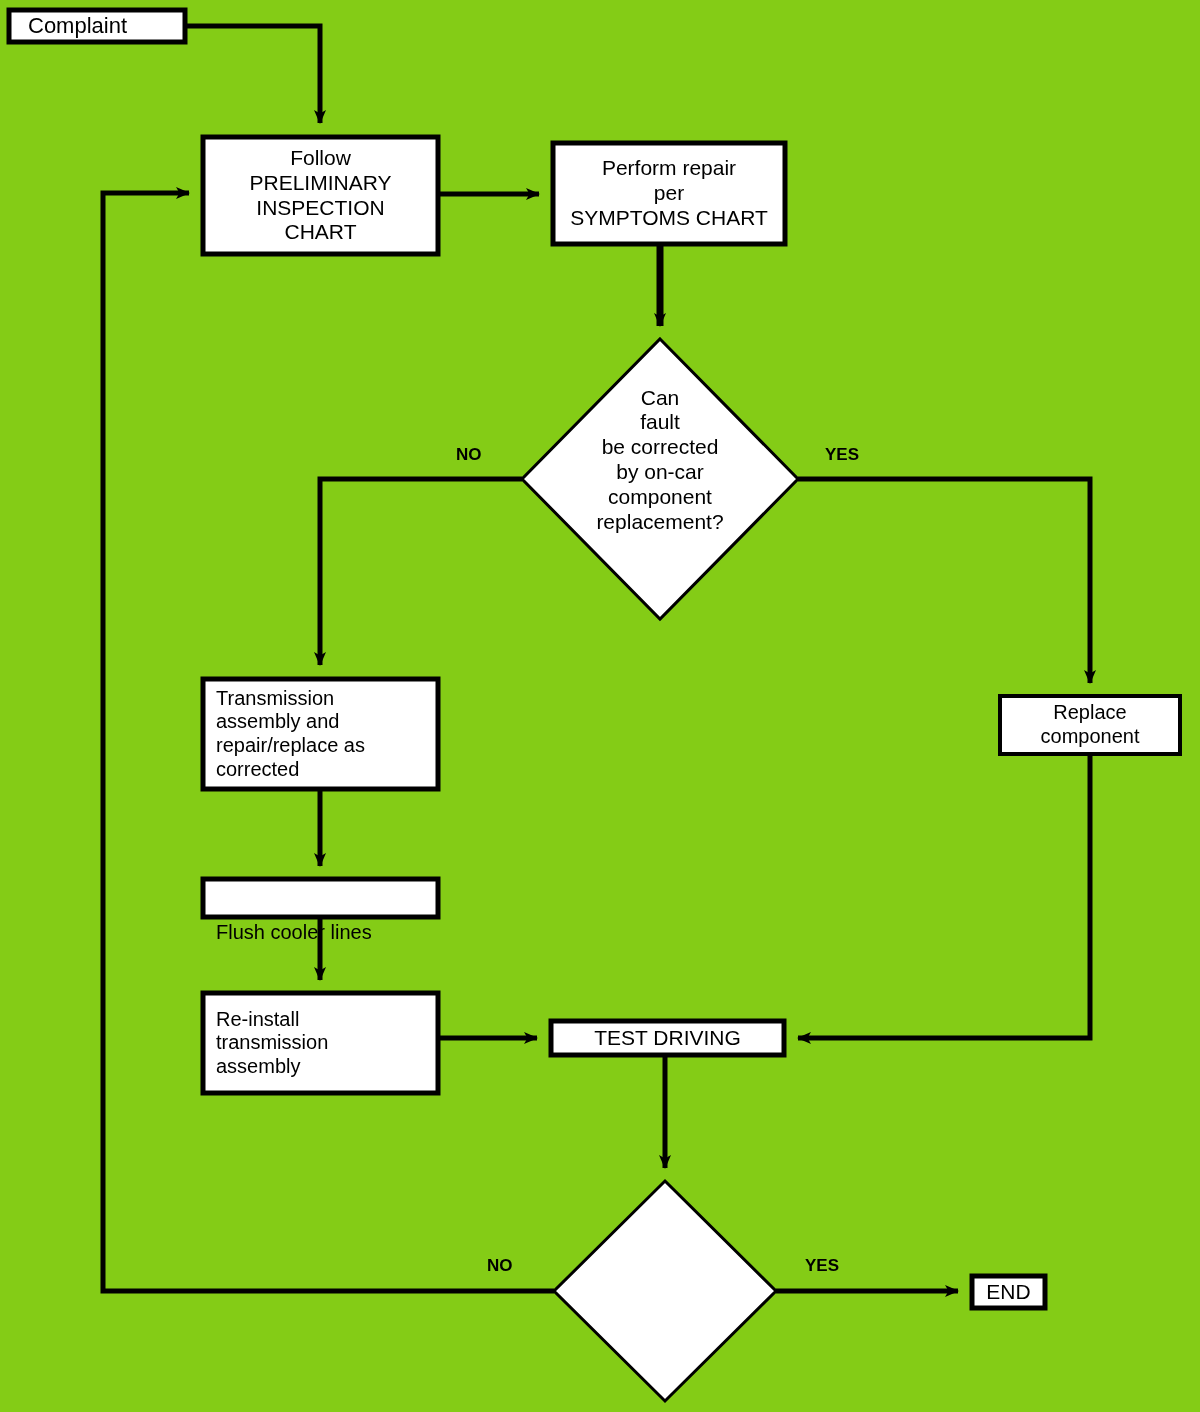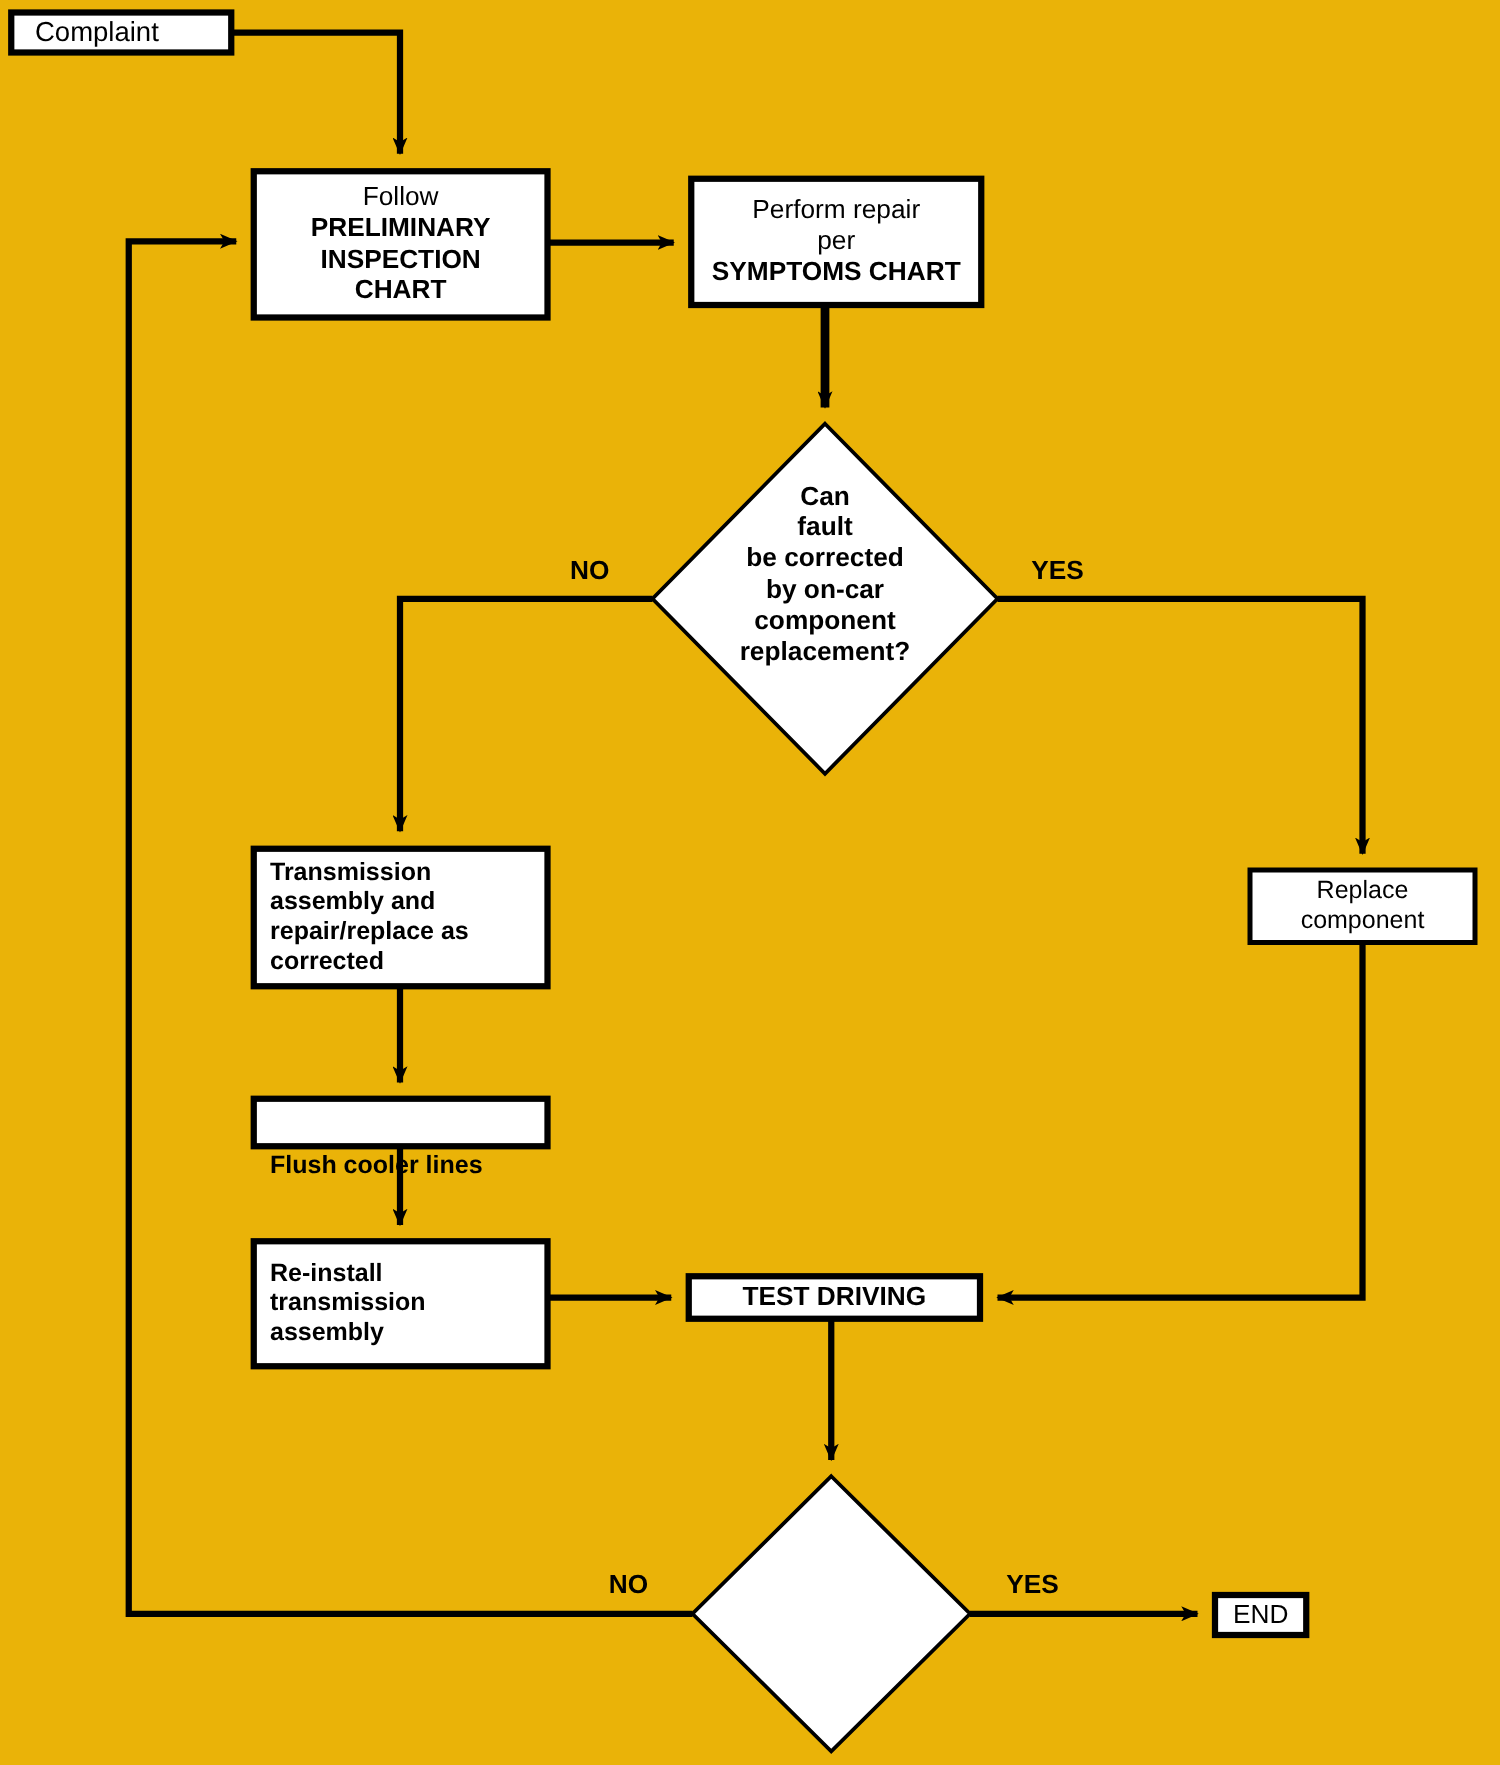--- a/index.html
+++ b/index.html
@@ -8,21 +8,21 @@
     background: #ffffff;
   }
   body {
     font-family: "Liberation Sans", sans-serif;
     -webkit-font-smoothing: antialiased;
   }
   #flowchart-root {
     position: relative;
     width: 1200px;
     height: 1412px;
-    background: #eab308;
+    background: #84cc16;
     overflow: hidden;
   }
   #flow-svg {
     position: absolute;
     left: 0;
     top: 0;
     width: 1200px;
     height: 1412px;
   }
   .node-text {
@@ -31,24 +31,24 @@
     flex-direction: column;
     justify-content: center;
     color: #000000;
     pointer-events: none;
     line-height: 1.18;
   }
   .node-text.center { align-items: center; text-align: center; }
   .node-text.left   { align-items: flex-start; text-align: left; }
   .line { display: block; white-space: pre; }
   .w-normal { font-weight: normal; }
-  .w-bold   { font-weight: bold; }
+  .w-bold   { font-weight: normal; }
   .edge-label {
     position: absolute;
-    font-size: 21px;
+    font-size: 17px;
     font-weight: bold;
     color: #000000;
     white-space: pre;
   }
 </style>
 </head>
 <body>
 
 <div id="flowchart-root">
 

